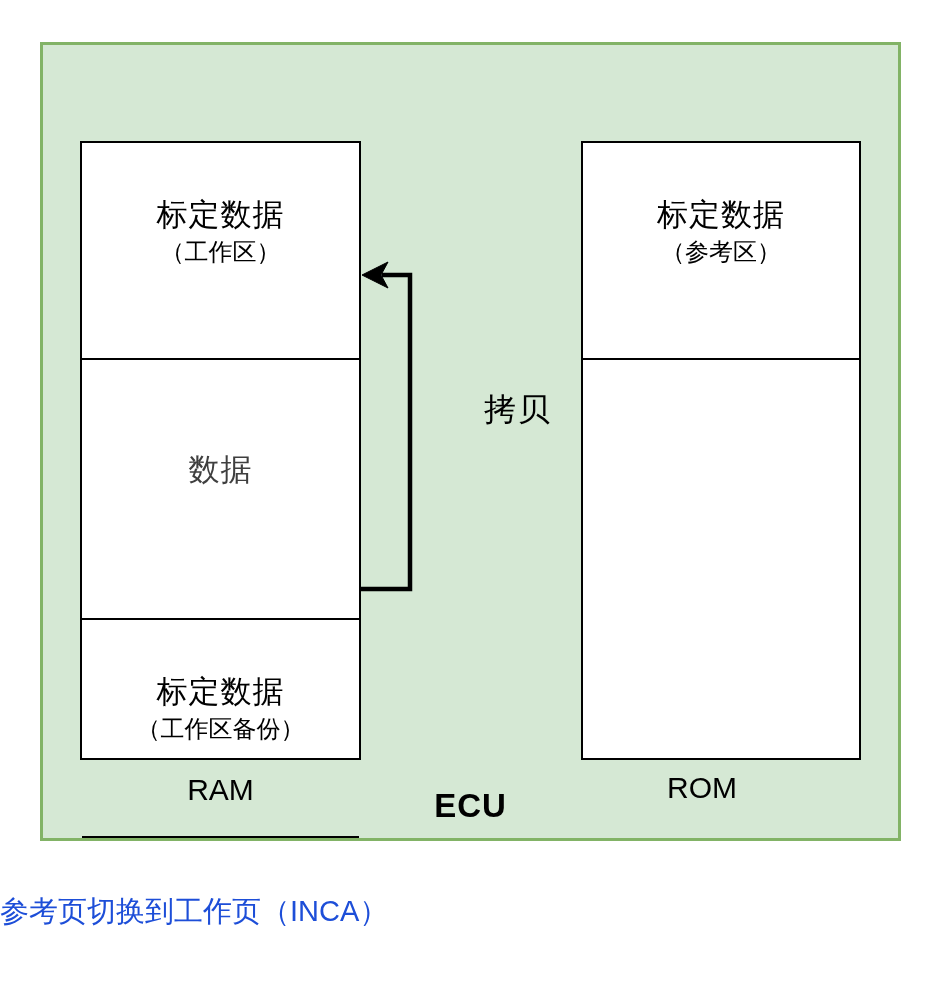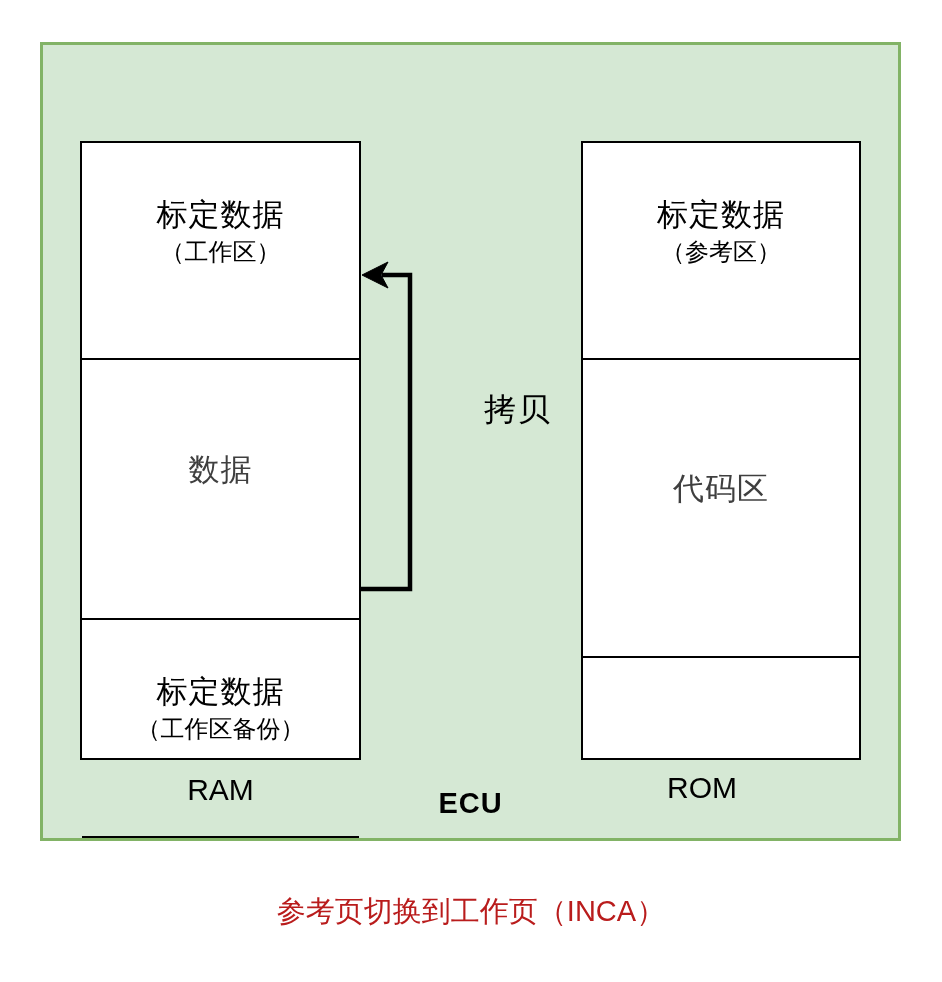--- a/index.html
+++ b/index.html
@@ -86,33 +86,32 @@
     white-space: nowrap;
   }
   .ram-caption { left: 80px; width: 281px; top: 773px; }
   .rom-caption { left: 562px; width: 280px; top: 771px; }
   .ecu-caption {
     position: absolute;
     left: 40px;
     width: 861px;
     top: 787px;
     text-align: center;
-    font-size: 29px;
+    font-size: 33px;
     font-weight: bold;
     color: #000000;
     letter-spacing: 1px;
   }
   .figure-caption {
     position: absolute;
     left: 0;
     width: 942px;
     top: 892px;
-    text-align: center;
     font-size: 29px;
-    color: #b91c1c;
+    color: #1d4ed8;
     white-space: nowrap;
   }
 </style>
 </head>
 <body>
 
 <div class="page">
 
   <div class="ecu-panel"></div>
 
@@ -129,23 +128,20 @@
       <div class="l2">（工作区备份）</div>
     </div>
     <div class="sec fill"></div>
   </div>
 
   <div class="mem-box rom-box">
     <div class="sec" style="height:177px">
       <div class="l1">标定数据</div>
       <div class="l2">（参考区）</div>
     </div>
-    <div class="sec gray" style="height:260px">
-      <div class="l1">代码区</div>
-    </div>
     <div class="sec fill"></div>
   </div>
 
   <svg class="arrow-layer" viewBox="0 0 942 982">
     <polyline points="361,589 410,589 410,275 382,275" fill="none" stroke="#000000" stroke-width="4.5"></polyline>
     <polygon points="362,275 388,262 381,275 388,288" fill="#000000" stroke="#000000" stroke-width="1"></polygon>
   </svg>
 
   <div class="copy-label">拷贝</div>
 

